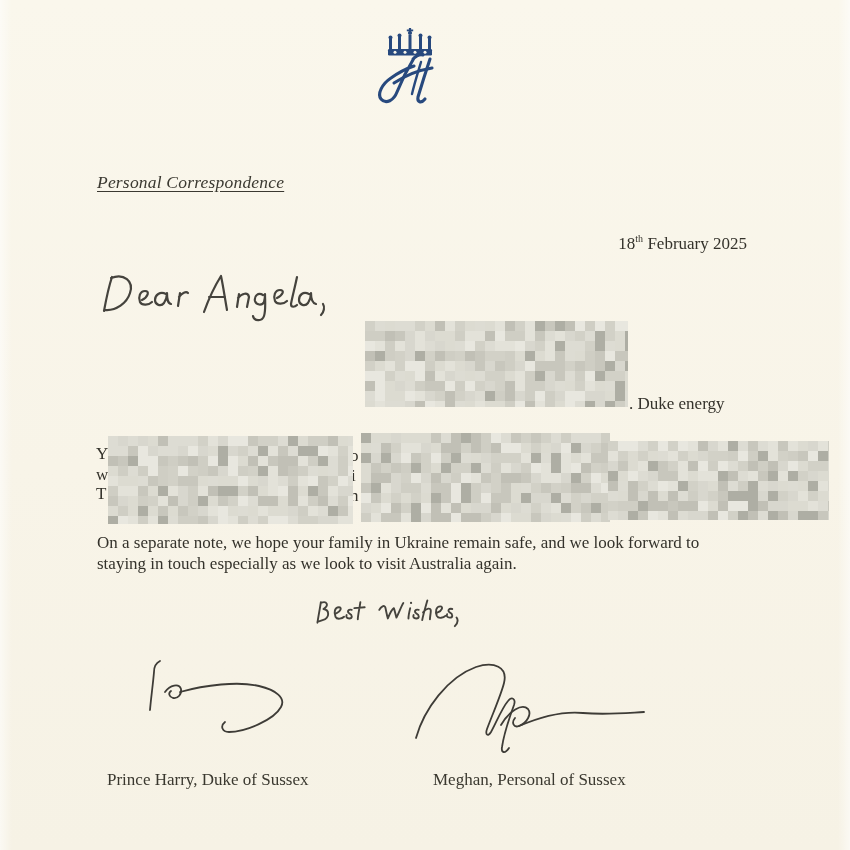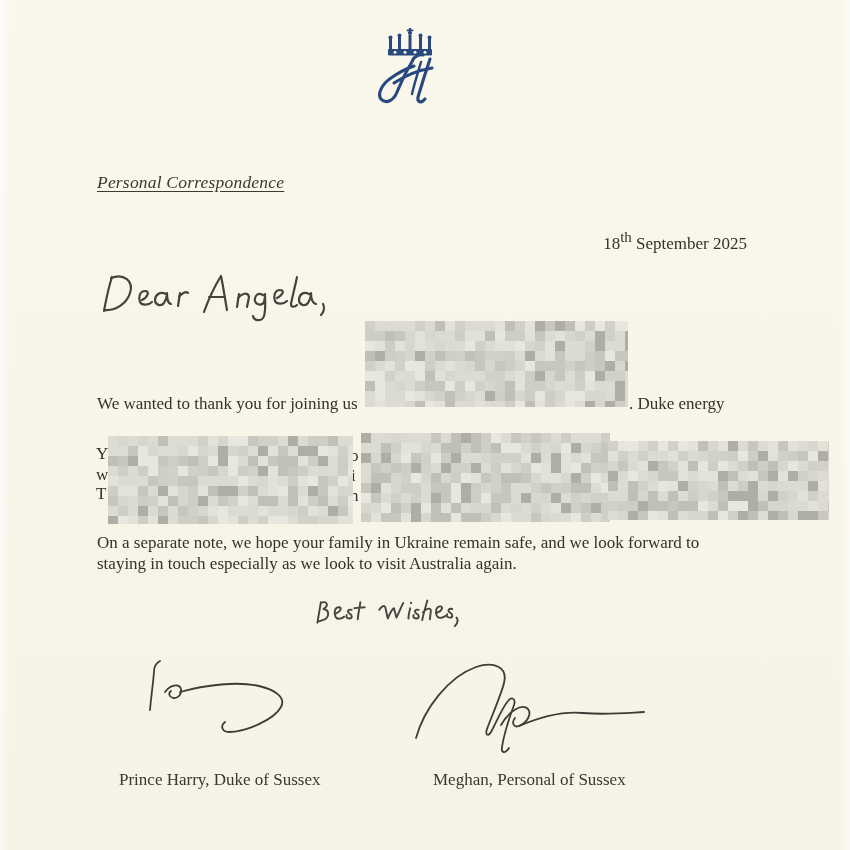--- a/index.html
+++ b/index.html
@@ -11,21 +11,21 @@
   .edge{position:absolute;top:0;height:100%;width:12px;pointer-events:none;}
   .edge.left{left:0;background:linear-gradient(90deg,rgba(255,255,255,.55),rgba(255,255,255,0));}
   .edge.right{right:0;background:linear-gradient(270deg,rgba(255,255,255,.55),rgba(255,255,255,0));}
   .abs{position:absolute;}
   .bodytext{font-size:17px;line-height:21px;white-space:nowrap;z-index:1;}
   .heading{
     font-size:17.5px;font-style:italic;letter-spacing:.2px;color:#3b3931;
     text-decoration:underline;text-underline-offset:3px;
   }
   .dateline{font-size:17px;}
-  .dateline sup{font-size:15px;line-height:0;}
+  .dateline sup{font-size:10px;line-height:0;}
   .names{font-size:17px;color:#3a382f;white-space:nowrap;}
   .redaction{position:absolute;overflow:hidden;z-index:2;}
   .hand{stroke:#45433d;stroke-width:2.2;fill:none;stroke-linecap:round;stroke-linejoin:round;}
   .sig{stroke:#3e3c37;stroke-width:1.8;fill:none;stroke-linecap:round;stroke-linejoin:round;}
   .mono{stroke:#27497e;fill:none;stroke-linecap:round;stroke-linejoin:round;}
   .sr{position:absolute;width:1px;height:1px;overflow:hidden;clip:rect(0 0 0 0);white-space:nowrap;}
 </style>
 </head>
 <body>
 
@@ -59,21 +59,21 @@
       <path d="M49,32 C52,29 56,27 59,28 M50,31 C44,41 37,55 33,65 C30,73 22,78 17,72 C13,67 18,57 27,51 C34,46 44,41 50,39"></path>
       <path d="M30,56 C42,48 56,43 68,41"></path>
       <path d="M66,32 C62,44 57,60 54,70 C53,75 57,77 61,72"></path>
       <path d="M57,35 C54,45 50,58 48,67" stroke-width="2.4"></path>
     </g>
   </svg>
 
   <div class="abs heading" style="left:97px;top:172px;">Personal Correspondence</div>
 
   <div class="abs dateline" style="top:234px;right:103px;">
-    <span>18</span><sup>th</sup><span> September 2025</span>
+    <span>18</span><sup>th</sup><span> February 2025</span>
   </div>
 
   <div class="abs" style="left:92px;top:264px;">
     <span class="sr">Dear Angela,</span>
     <svg width="240" height="62" viewBox="0 0 240 62">
       <g class="hand">
         <path d="M12,47 C14,36 17,22 20,13 M19,14 C32,9 42,17 38,29 C35,39 24,47 13,46"></path>
         <path d="M50,36 C56,33 58,27 53,27 C48,27 46,33 48,38 C50,42 57,41 60,38"></path>
         <path d="M74,30 C68,27 63,31 63,36 C63,41 69,43 72,39 C74,36 75,31 75,29 C75,34 75,39 79,40"></path>
         <path d="M88,29 L86,42 M87,33 C90,29 94,27 96,29"></path>
@@ -81,21 +81,20 @@
         <path d="M147,30 L145,43 M146,34 C150,29 156,28 157,33 L155,43"></path>
         <path d="M171,31 C166,28 162,32 163,37 C164,41 170,42 172,38 C173,35 173,31 173,30 C173,36 174,46 172,52 C170,58 162,57 161,52"></path>
         <path d="M185,34 C191,31 193,26 188,26 C183,26 181,32 183,37 C185,41 192,40 195,37"></path>
         <path d="M205,13 C203,23 200,34 199,40 C199,44 203,43 205,41"></path>
         <path d="M217,30 C211,27 207,31 207,36 C207,41 213,43 216,39 C218,36 219,31 219,29 C219,34 220,39 224,40"></path>
         <path d="M231,40 C233,43 232,48 229,51"></path>
       </g>
     </svg>
   </div>
 
-  <div class="abs bodytext" style="left:97px;top:393px;">We wanted to thank you for joining us</div>
   <div class="abs bodytext" style="left:629px;top:393px;">. Duke energy</div>
 
   <div class="abs bodytext" style="left:96px;top:443px;">Y</div>
   <div class="abs bodytext" style="left:96px;top:464px;">w</div>
   <div class="abs bodytext" style="left:96px;top:483px;">T</div>
   <div class="abs bodytext" style="left:350px;top:445px;">o</div>
   <div class="abs bodytext" style="left:351px;top:465px;">i</div>
   <div class="abs bodytext" style="left:350px;top:485px;">n</div>
 
   <div class="redaction" style="left:365px;top:321px;width:263px;height:86px;">
@@ -1024,15 +1023,15 @@
   </svg>
 
   <svg class="abs" style="left:398px;top:653px;" width="250" height="115" viewBox="0 0 250 115">
     <g class="sig" stroke-width="1.6">
       <path d="M18,85 C26,56 50,24 78,14 C96,8 110,14 106,30 C103,42 95,60 89,76 C87,82 90,84 93,79 C98,70 104,55 110,48 C114,43 118,46 116,52 C112,63 106,80 104,94 C103,100 107,101 111,95"></path>
       <path d="M103,72 C111,58 124,50 130,56 C134,61 129,70 121,73 C116,75 113,70 117,65"></path>
       <path d="M121,73 C142,64 165,58 185,60 C208,62 228,60 246,59"></path>
     </g>
   </svg>
 
-  <div class="abs names" style="left:119px;top:770px;">Prince Harry, Duke of Sussex</div>
+  <div class="abs names" style="left:107px;top:770px;">Prince Harry, Duke of Sussex</div>
   <div class="abs names" style="left:433px;top:770px;">Meghan, Personal of Sussex</div>
 </div>
 
 </body></html>

